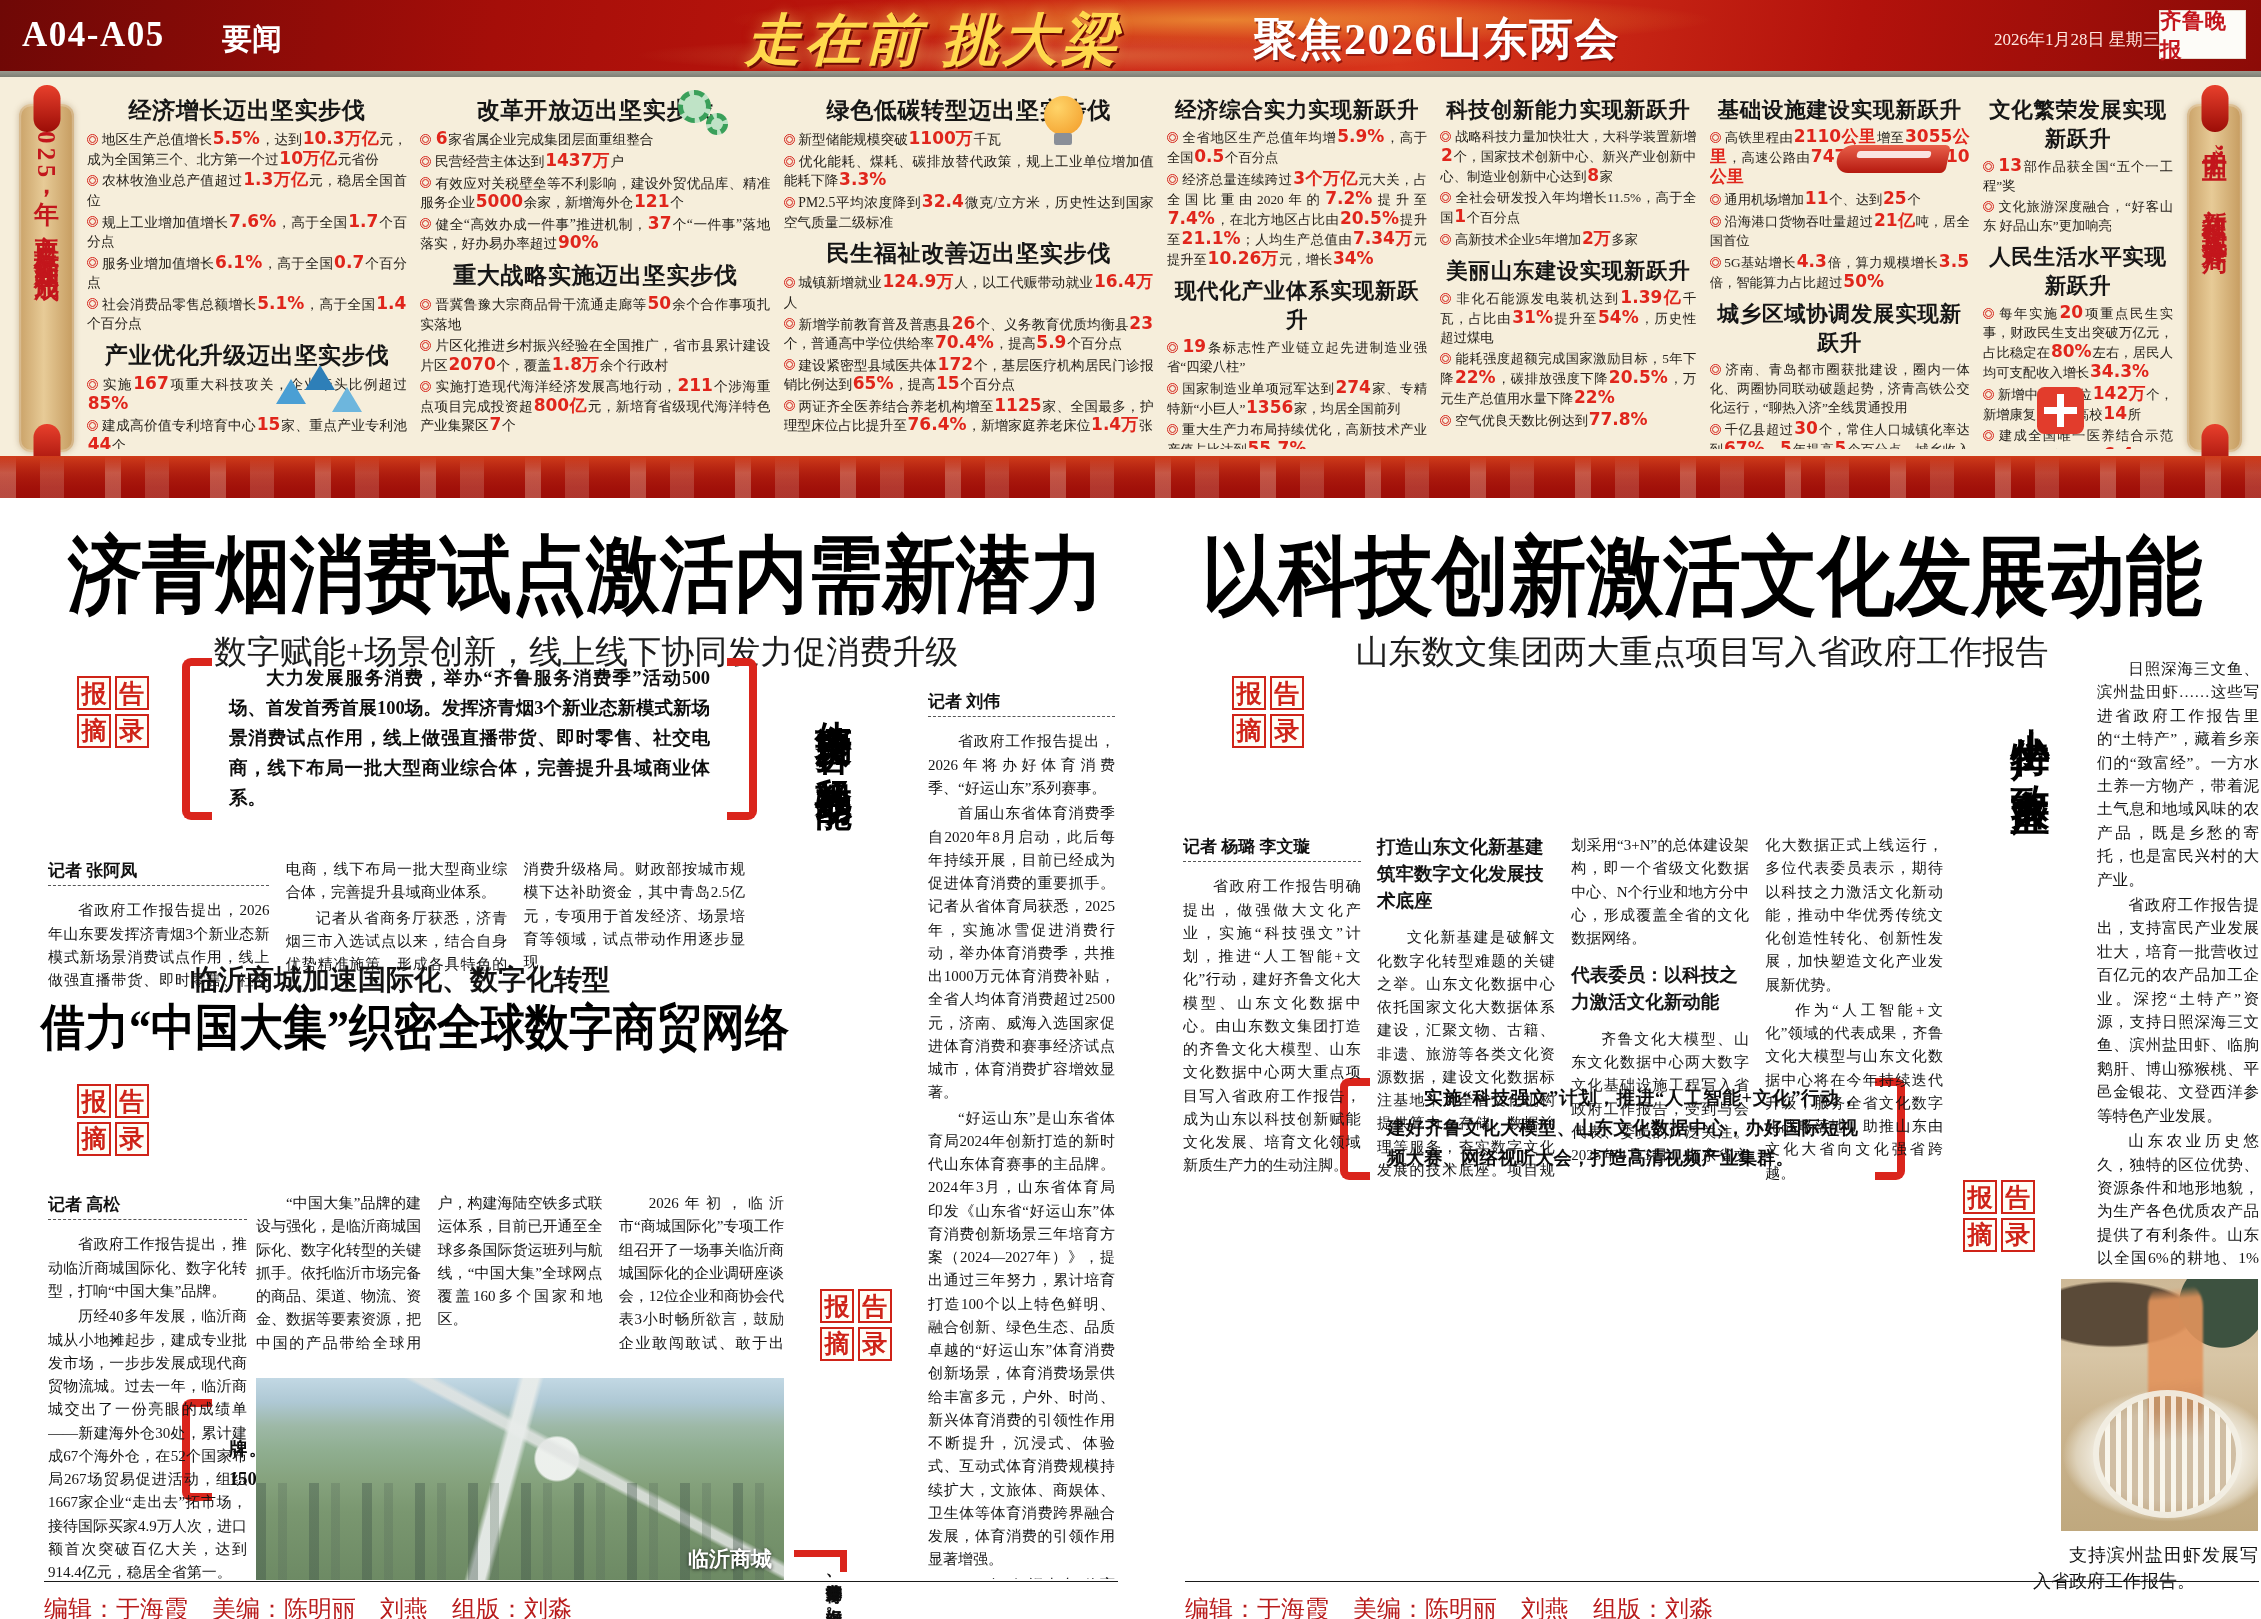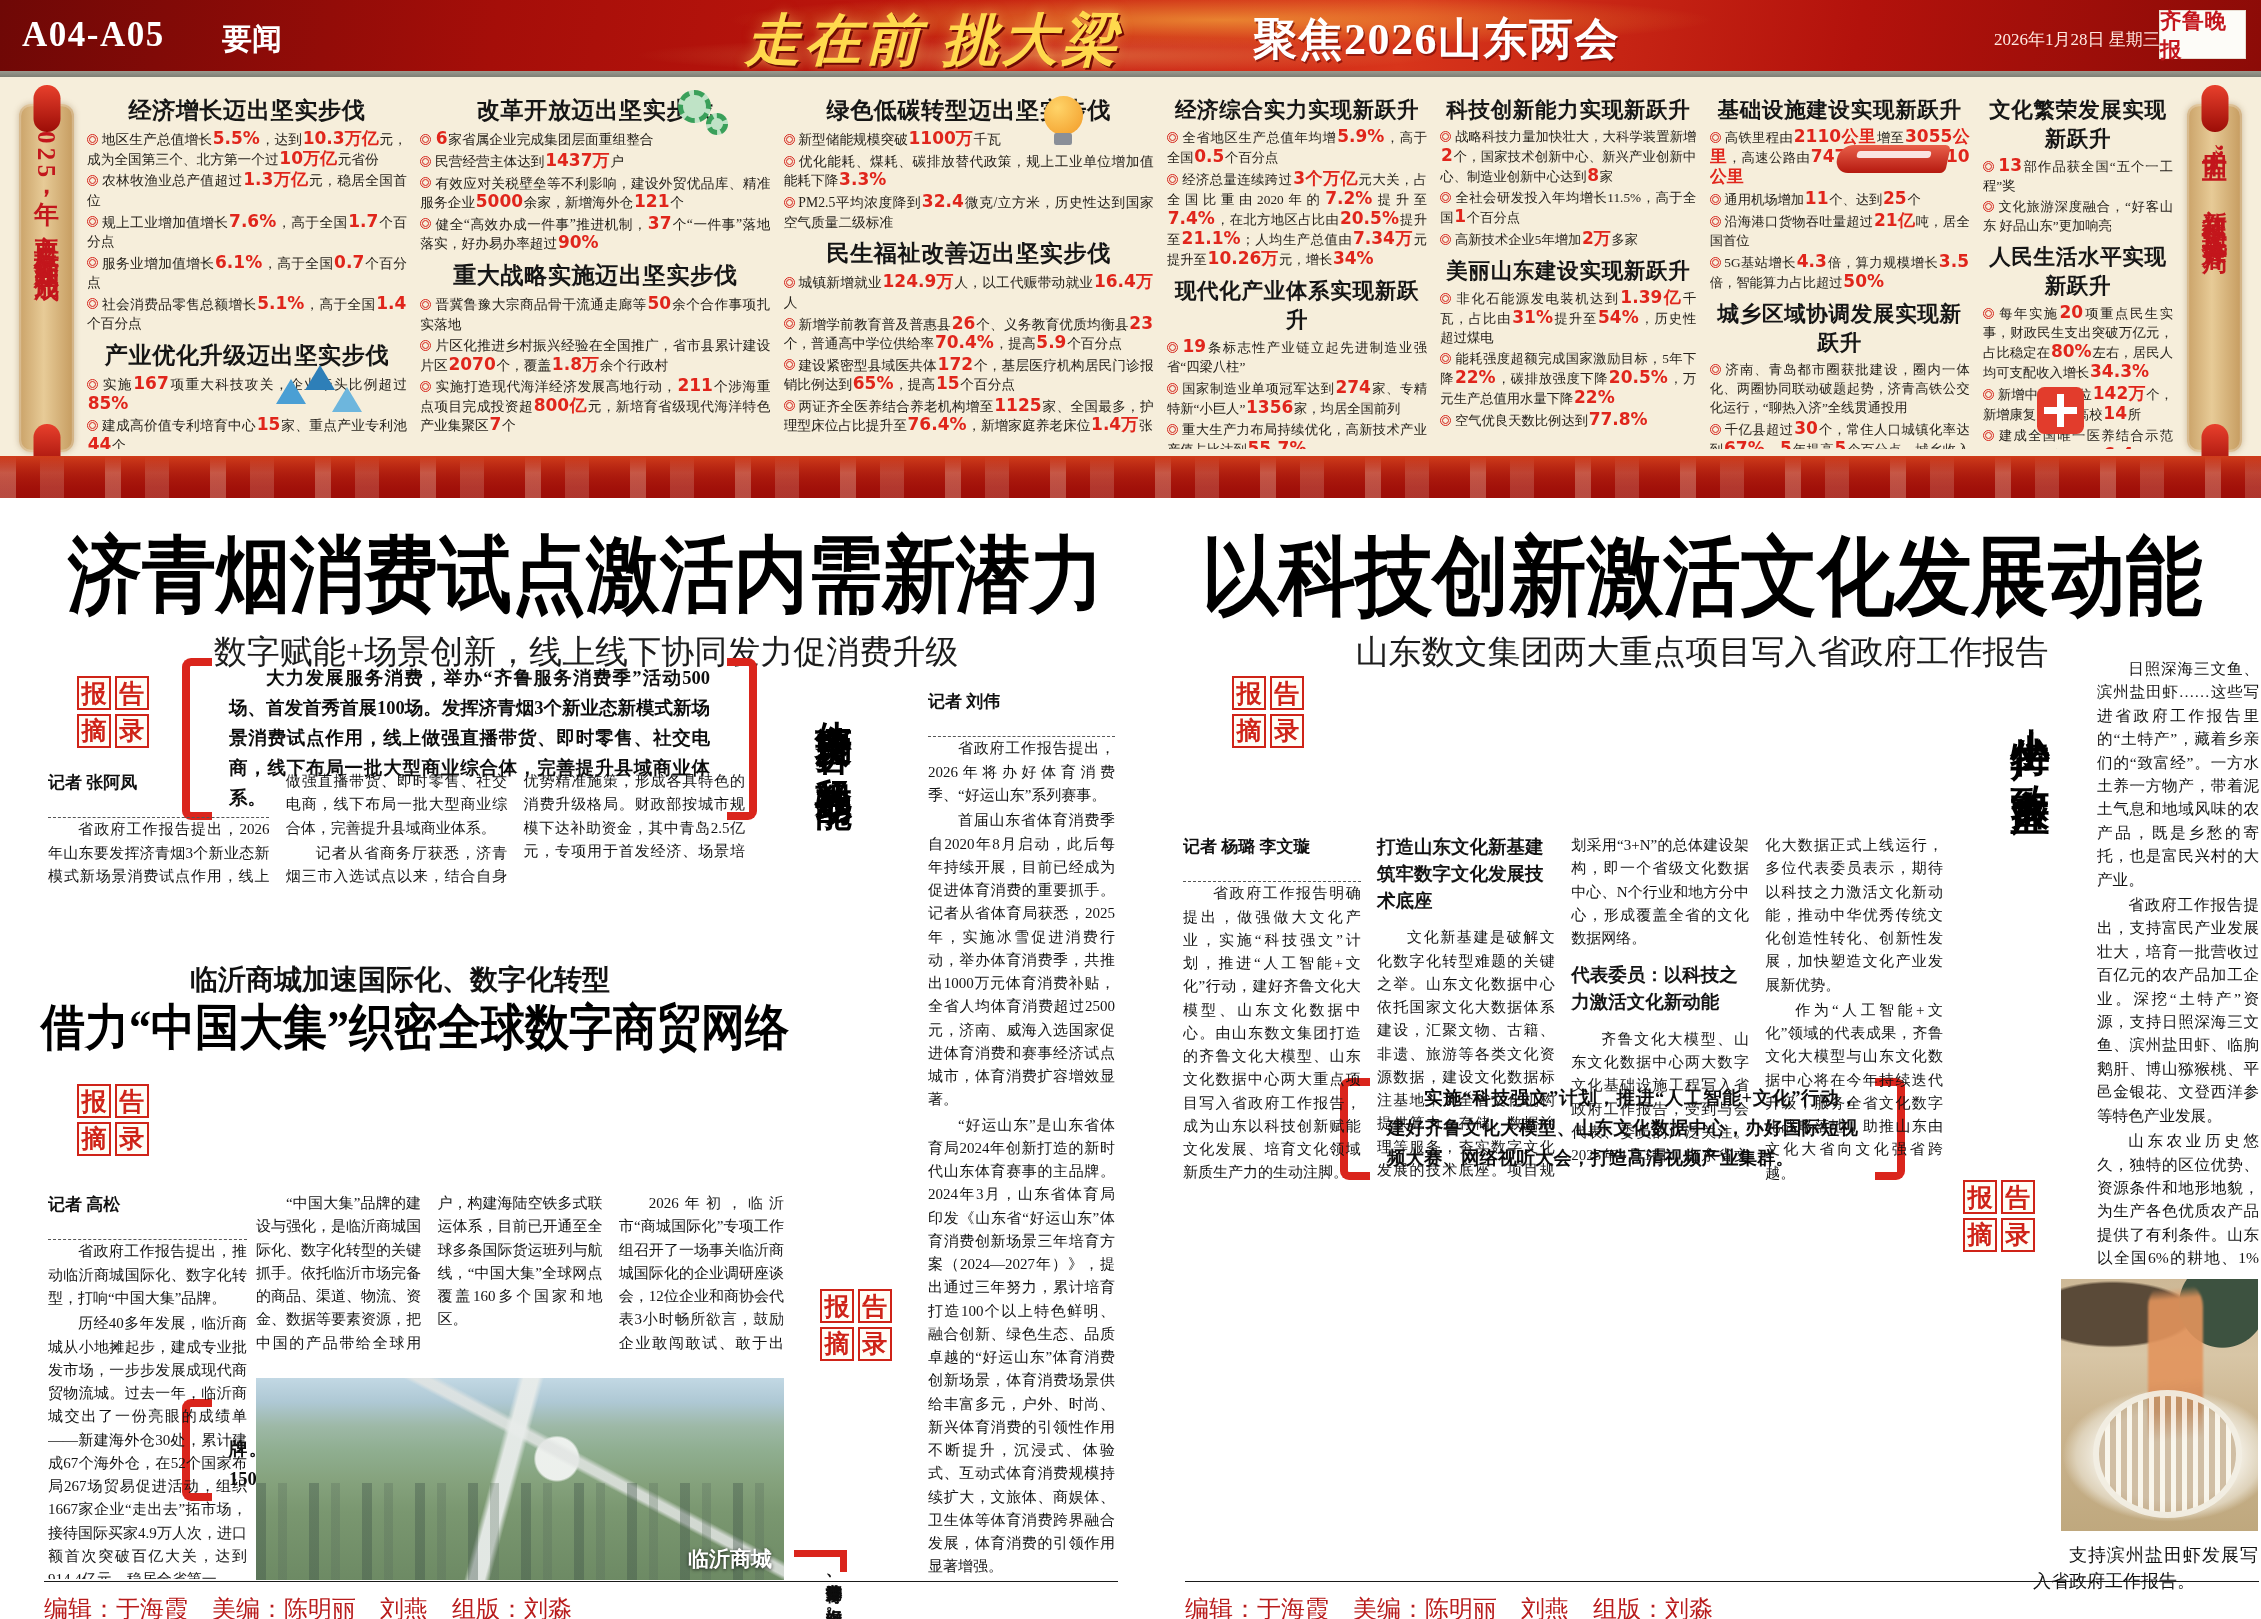--- a/index.html
+++ b/index.html
@@ -59,21 +59,21 @@
   .mainhead{font-weight:900;text-align:center;white-space:nowrap;transform:scaleY(1.12);transform-origin:top center;color:#000}
   .subhead{font-size:33px;font-weight:400;text-align:center;color:#1c1c1c}
   .kicker{font-size:28px;font-weight:700;text-align:center;color:#111}
   .stamp{display:grid;grid-template-columns:repeat(2,34px);grid-auto-rows:34px;gap:3.7px}
   .stamp span{display:flex;align-items:center;justify-content:center;border:2.2px solid #cf2318;color:#cf2318;
     font-weight:900;font-size:25px;background:#fffdf6}
   .bquote{position:relative;font-size:18.5px;line-height:1.62;font-weight:700;text-align:justify;text-indent:2em;padding:6px 47px;color:#0d0d0d}
   .bquote::before,.bquote::after{content:"";position:absolute;top:0;bottom:0;width:22px;border:8.2px solid #da251c}
   .bquote::before{left:0;border-right:none;border-radius:9px 0 0 9px}
   .bquote::after{right:0;border-left:none;border-radius:0 9px 9px 0}
-  .byline{display:block;font-size:17px;font-weight:700;color:#111;padding-bottom:21px;border-bottom:1.5px dashed #555;margin-bottom:0}
+  .byline{display:block;font-size:17px;font-weight:700;color:#111;padding-bottom:1px;border-bottom:1.5px dashed #555;margin-bottom:13px}
   .bodytext{font-size:15px;line-height:1.55;text-align:justify;color:#141414;overflow:hidden}
   .bodytext p{text-indent:2em;margin-bottom:2.2px}
   .mc3{column-count:3;column-gap:16.3px}
   .mc4{column-count:4;column-gap:16.3px}
   .crosshead{font-size:18.5px;font-weight:900;text-align:left;text-indent:0!important;line-height:1.45;margin:12px 0!important}
   .vhead{writing-mode:vertical-rl;font-weight:900;color:#000;letter-spacing:3px}
   .vquote{writing-mode:vertical-rl;font-size:16.3px;font-weight:700;line-height:1.5;position:relative;color:#0d0d0d}
   .vquote::before{content:"";position:absolute;top:-22px;right:-1.5px;width:46px;height:15px;border-top:7.4px solid #da251c;border-right:7.4px solid #da251c}
   .vquote::after{content:"";position:absolute;bottom:-22px;left:-1.5px;width:46px;height:15px;border-bottom:7.4px solid #da251c;border-left:7.4px solid #da251c}
   
@@ -210,21 +210,21 @@
   <div class="abs subhead" style="left:52px;top:630px;width:1068px">数字赋能+场景创新，线上线下协同发力促消费升级</div>
 
   <div class="abs stamp" style="left:77px;top:676px">
     <span>报</span>
     <span>告</span>
     <span>摘</span>
     <span>录</span>
   </div>
   <div class="abs bquote" style="left:182px;top:658px;width:575px">大力发展服务消费，举办“齐鲁服务消费季”活动500场、首发首秀首展100场。发挥济青烟3个新业态新模式新场景消费试点作用，线上做强直播带货、即时零售、社交电商，线下布局一批大型商业综合体，完善提升县域商业体系。</div>
 
-  <div class="abs bodytext mc3" style="left:48px;top:770px;width:697px;height:139px">
+  <div class="abs bodytext mc3" style="left:48px;top:858px;width:697px;height:139px">
     <span class="byline">记者 张阿凤</span>
     <p>省政府工作报告提出，2026年山东要发挥济青烟3个新业态新模式新场景消费试点作用，线上做强直播带货、即时零售、社交电商，线下布局一批大型商业综合体，完善提升县域商业体系。</p>
     <p>记者从省商务厅获悉，济青烟三市入选试点以来，结合自身优势精准施策，形成各具特色的消费升级格局。财政部按城市规模下达补助资金，其中青岛2.5亿元，专项用于首发经济、场景培育等领域，试点带动作用逐步显现。</p>
 
   </div>
 
   <div class="abs vhead" style="left:808px;top:691px;height:563px;font-size:37px">体育消费扩容　释放强劲动能</div>
   <div class="abs bodytext" style="left:928px;top:689px;width:187px;height:890px;font-size:15px">
     <span class="byline">记者 刘伟</span>
     <p>省政府工作报告提出，2026年将办好体育消费季、“好运山东”系列赛事。</p>

